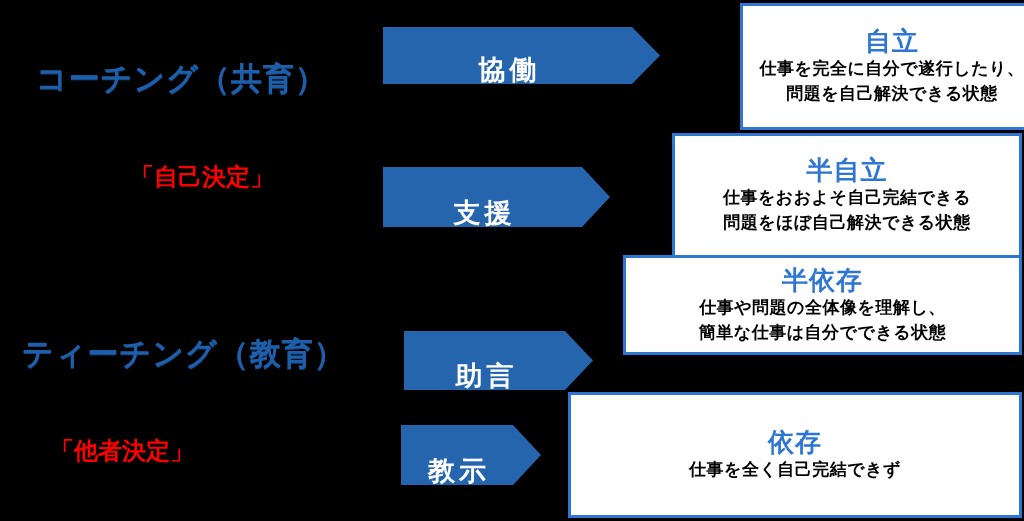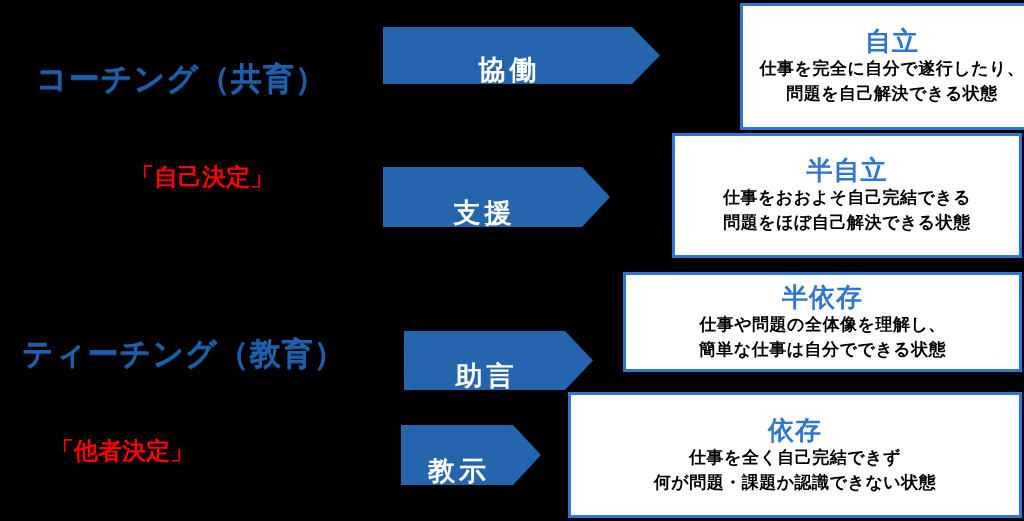--- a/index.html
+++ b/index.html
@@ -83,21 +83,21 @@
   .stage-desc-line {
     color: #000000;
     font-size: 17px;
     font-weight: bold;
     line-height: 1.45;
     letter-spacing: 0.5px;
     white-space: nowrap;
   }
   #stage-independent      { left: 740px; top: 3px;   width: 304px; height: 127px; }
   #stage-semi-independent { left: 672px; top: 133px; width: 350px; height: 125px; }
-  #stage-semi-dependent   { left: 623px; top: 272px; width: 399px; height: 100px; }
+  #stage-semi-dependent   { left: 623px; top: 255px; width: 399px; height: 100px; }
   #stage-dependent        { left: 568px; top: 392px; width: 454px; height: 126px; }
 </style>
 </head>
 <body>
 
 <div id="canvas">
 
   <div id="coaching-title" class="side-title">コーチング（共育）</div>
 
   <div id="coaching-decision" class="decision-label">「自己決定」</div>
@@ -136,16 +136,15 @@
 
   <div id="stage-semi-dependent" class="stage-box">
     <div class="stage-title">半依存</div>
     <div class="stage-desc-line">仕事や問題の全体像を理解し、</div>
     <div class="stage-desc-line">簡単な仕事は自分でできる状態</div>
   </div>
 
   <div id="stage-dependent" class="stage-box">
     <div class="stage-title">依存</div>
     <div class="stage-desc-line">仕事を全く自己完結できず</div>
-    <div class="stage-desc-line">何が問題・課題か認識できない状態</div>
   </div>
 
 </div>
 
 </body></html>

